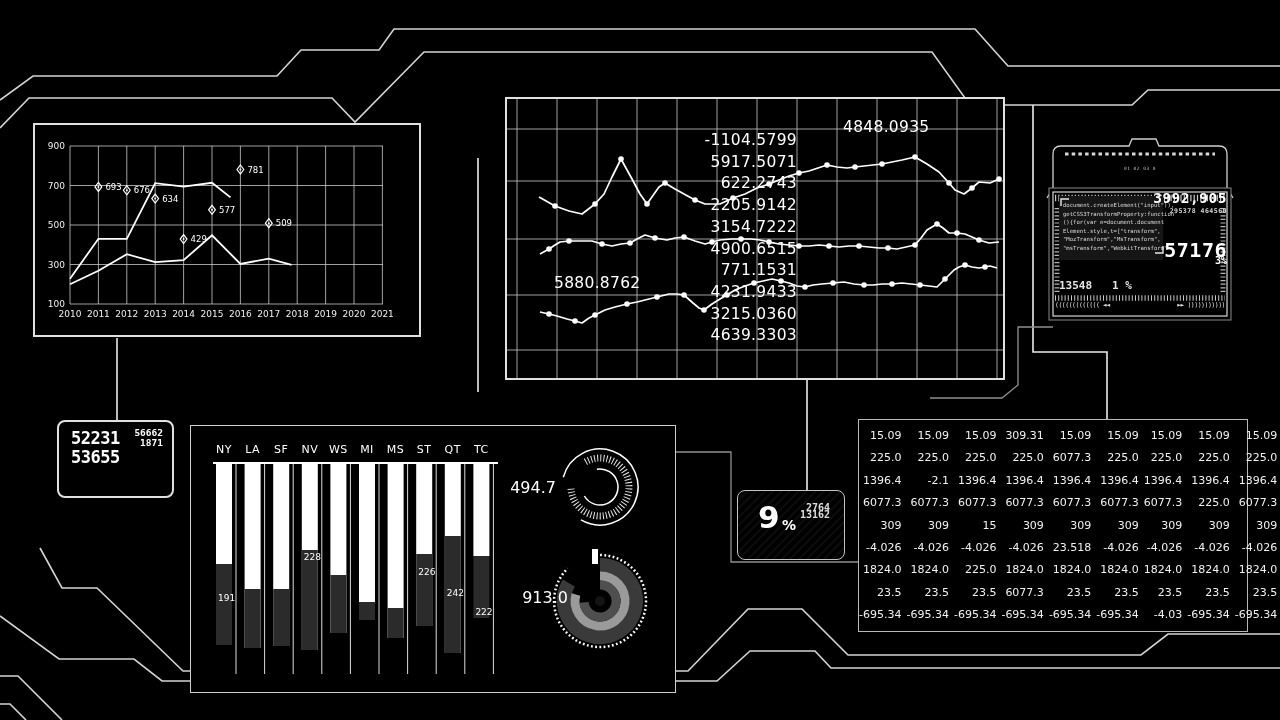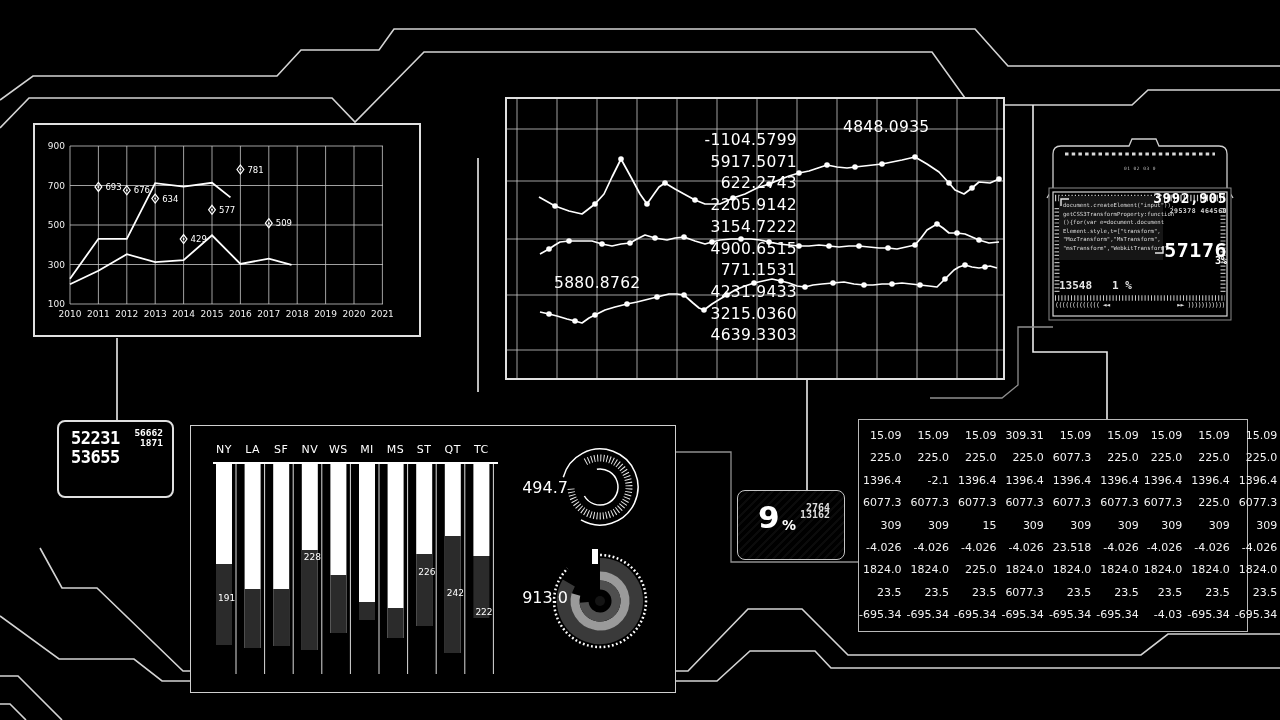--- a/index.html
+++ b/index.html
@@ -24,21 +24,21 @@
     font-weight:bold;font-size:17px;line-height:19px;letter-spacing:-0.5px;color:#fff;}
   .lb-small{position:absolute;right:9px;top:6px;text-align:right;font-family:"DejaVu Sans Mono",monospace;
     font-weight:bold;font-size:9.5px;line-height:10px;color:#fff;}
   
   .pb-val{position:absolute;left:20px;top:8px;font-weight:bold;font-size:31px;color:#fff;}
   .pb-unit{position:absolute;left:44px;top:26px;font-weight:bold;font-size:14px;color:#fff;}
   .pb-small{position:absolute;right:14px;top:13px;text-align:right;font-family:"DejaVu Sans Mono",monospace;
     font-weight:bold;font-size:10px;line-height:7px;color:#ddd;}
   
   .glabel{position:absolute;width:68px;text-align:right;font-size:16px;color:#fff;z-index:3;}
-  #glabel1{left:500px;top:478px;}
+  #glabel1{left:488px;top:478px;}
   #glabel2{left:500px;top:588px;}
   
   .dev-txt{position:absolute;color:#fff;font-family:"DejaVu Sans Mono",monospace;font-weight:bold;z-index:4;}
   #dev-big{right:8px;top:62px;font-size:14.5px;letter-spacing:0.5px;}
   #dev-sub{right:8px;top:79px;font-size:6.5px;letter-spacing:0.5px;color:#d8d8d8;}
   #dev-mid{right:8px;top:110px;font-size:20px;letter-spacing:0.5px;}
   #dev-midpct{right:8px;top:127px;font-size:10px;}
   #dev-botleft{left:14px;top:151px;font-size:11px;white-space:pre;color:#e6e6e6;}
   #dev-header{left:0;top:38px;width:100%;text-align:center;font-size:4.5px;font-weight:normal;color:#bdbdbd;letter-spacing:0.5px;}
   #dev-code{position:absolute;left:18px;top:73px;width:100px;z-index:4;

